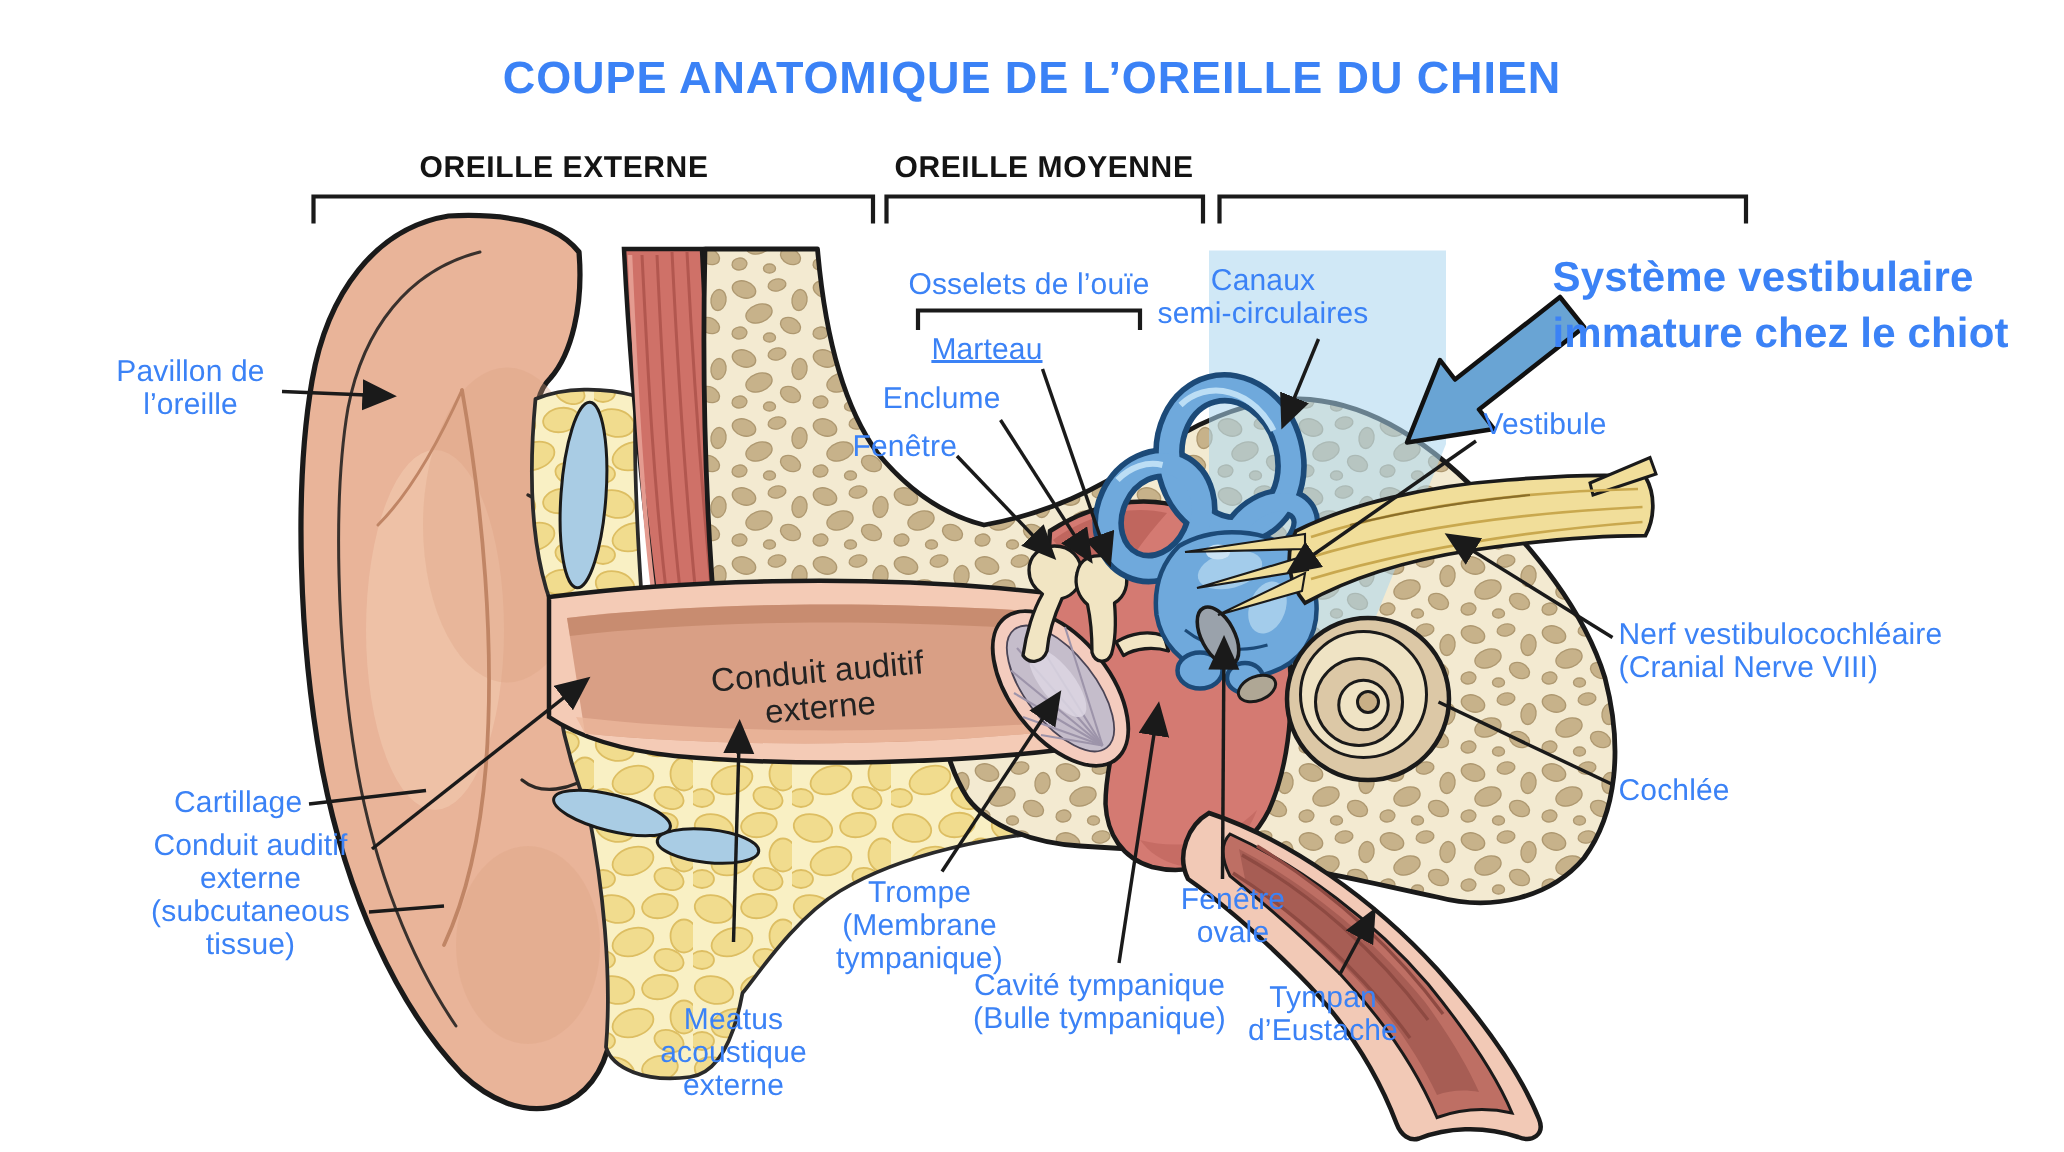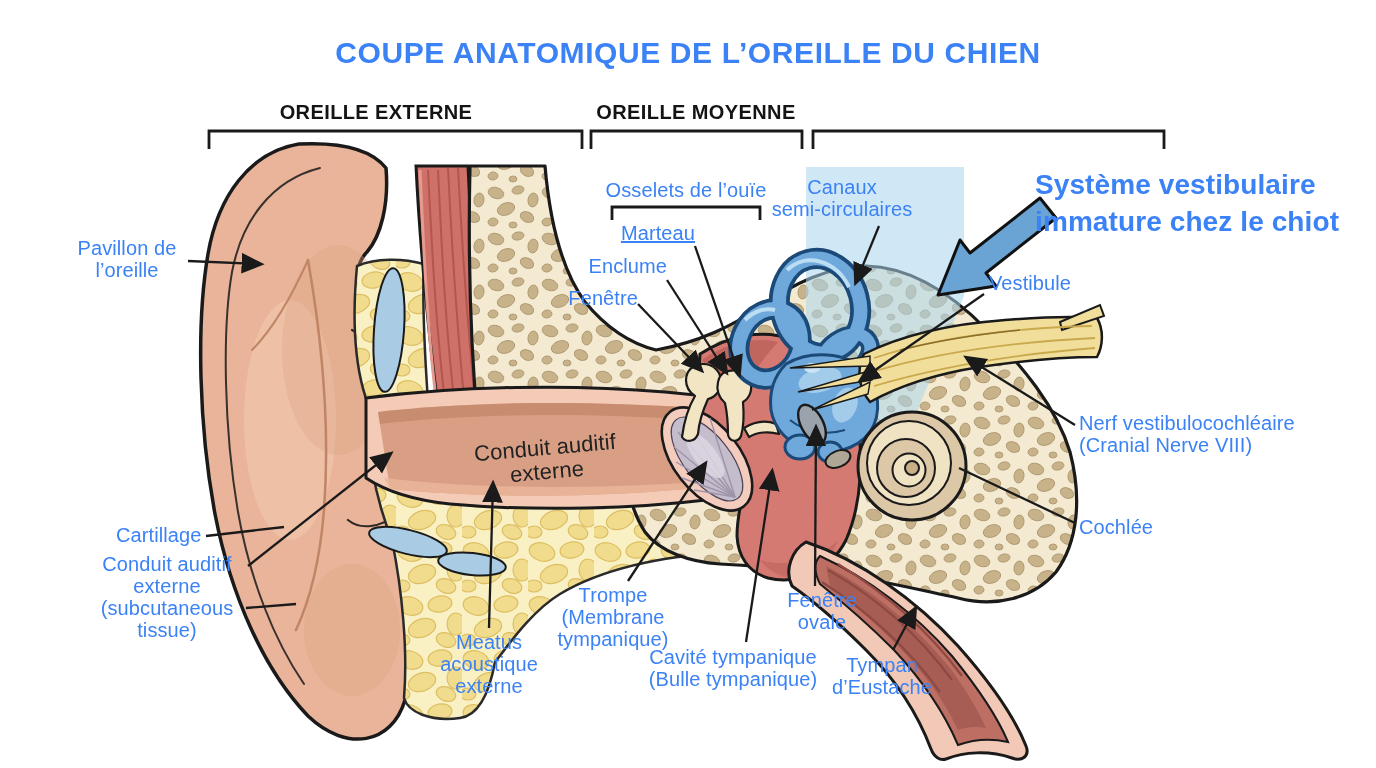--- a/index.html
+++ b/index.html
@@ -13,21 +13,21 @@
   #L-title{left:0;top:36px;width:1376px;font-size:30px;font-weight:700;letter-spacing:.6px;}
   .sec{position:absolute;top:101px;font-size:20px;font-weight:700;letter-spacing:.4px;text-align:center;color:#141414;}
   #L-sec0{left:276px;width:200px;}
   #L-sec1{left:596px;width:200px;}
   #L-sec2{left:888px;width:200px;}
   #L-pavillon{left:68px;top:237px;width:118px;}
   #L-cartillage{left:116px;top:524px;width:120px;text-align:left;}
   #L-conduitsub{left:91px;top:553px;width:152px;}
   #L-canal{left:436px;top:436px;width:220px;font-size:22px;color:#222;
            transform:rotate(-5deg);}
-  #L-meatus{left:426px;top:631px;width:126px;}
+  #L-meatus{left:426px;top:669px;width:126px;}
   #L-osselets{left:598px;top:179px;width:176px;}
   #L-marteau{left:595px;top:222px;width:100px;text-decoration:underline;}
   #L-enclume{left:567px;top:255px;width:100px;}
   #L-evrier{left:538px;top:287px;width:100px;}
   #L-tympan{left:505px;top:584px;width:216px;}
   #L-cavite{left:638px;top:646px;width:190px;}
   #L-fenetre{left:780px;top:589px;width:84px;}
   #L-trompe{left:832px;top:654px;width:100px;}
   #L-canaux{left:764px;top:176px;width:156px;}
   #L-vestibule{left:989px;top:272px;width:110px;}

